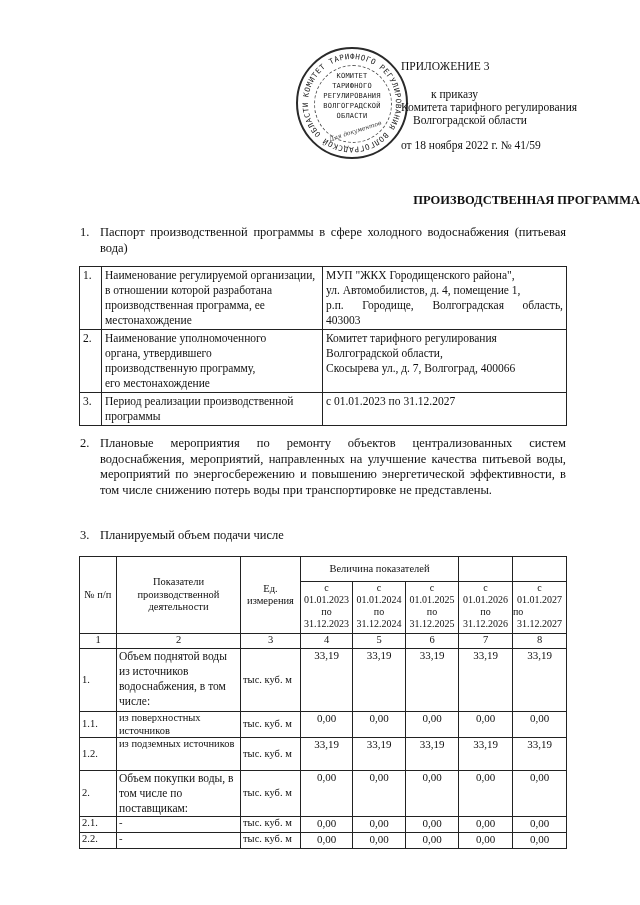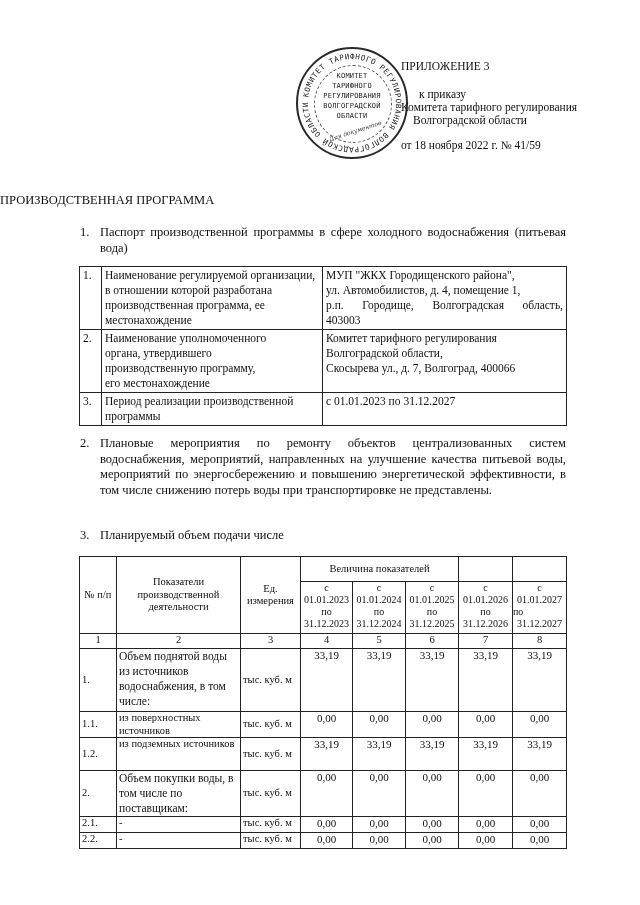--- a/index.html
+++ b/index.html
@@ -26,26 +26,26 @@
     color: #222; letter-spacing: 0.2px;
   }
   .stamp-note {
     position: absolute; left: 30px; top: 78px; font-size: 6px; font-style: italic;
     transform: rotate(-18deg); color: #333;
     font-family: "DejaVu Serif", serif;
   }
 
   .appendix { left: 401px; top: 59px; font-size: 11.5px; line-height: 14px; }
   .appendix .l1 { position: absolute; left: 0; top: 0; white-space: nowrap; }
-  .appendix .l2 { position: absolute; left: 0; top: 28px; white-space: nowrap; padding-left: 18px; }
+  .appendix .l2 { position: absolute; left: 12px; top: 28px; white-space: nowrap; padding-left: 18px; }
   .appendix .l3 { position: absolute; left: 0; top: 41px; white-space: nowrap; }
   .appendix .l4 { position: absolute; left: 12px; top: 54px; white-space: nowrap; }
   .appendix .l5 { position: absolute; left: 0; top: 79px; white-space: nowrap; }
 
-  .title { left: 0; width: 640px; top: 193px; text-align: left; font-size: 12.5px; }
+  .title { left: 0; width: 640px; top: 193px; text-align: right; font-size: 12.5px; font-weight: bold; }
 
   .section { font-size: 12.5px; line-height: 15.5px; }
   .section .num { position: absolute; left: 0; top: 0; }
   .section .txt { position: absolute; left: 20px; top: 0; text-align: justify; }
 
   table { border-collapse: collapse; position: absolute; table-layout: fixed; }
   td { border: 1px solid #222; padding: 0 3px; vertical-align: top; font-size: 11.5px; line-height: 13px; }
 
   .t1 { left: 79px; top: 266px; width: 487px; }
   .t1 td { font-size: 11.5px; line-height: 15px; padding: 1px 3px; }

